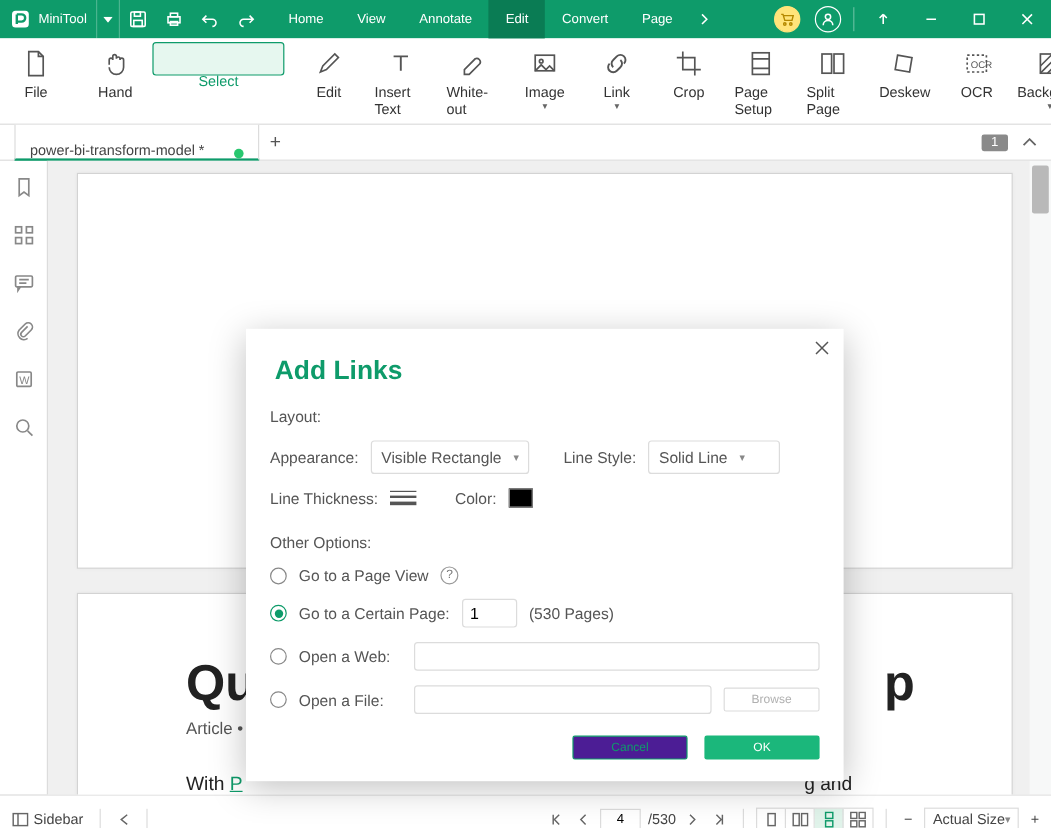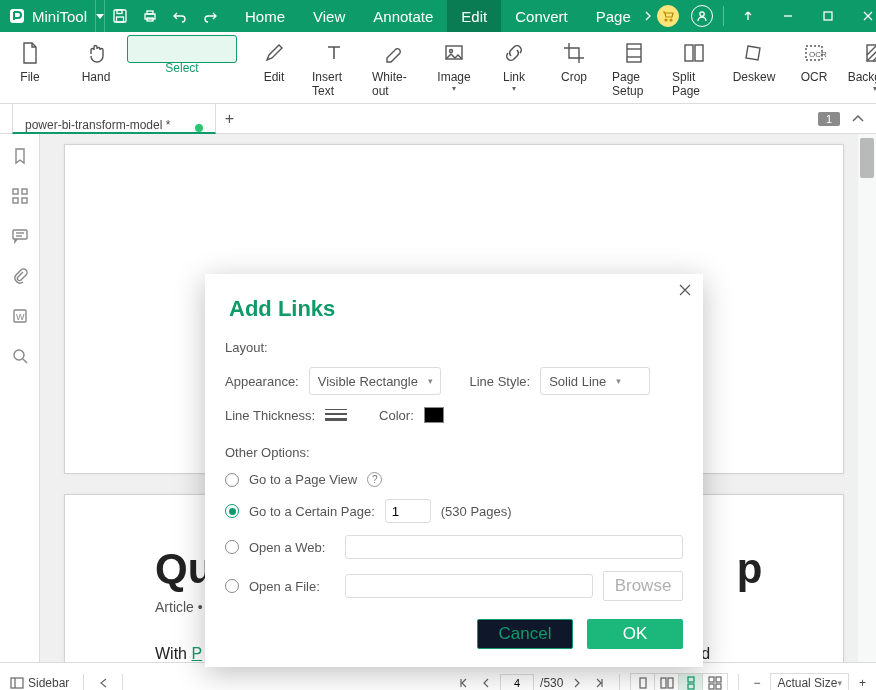--- a/index.html
+++ b/index.html
@@ -2,21 +2,21 @@
 <html><head>
 <meta charset="utf-8">
 <style>
 :root{ --accent:#0e9b6a; --accent-dark:#0a7c54; --border:#dcdcdc; --panel:#ffffff;
        --light:#f7f8f8; --text:#222; --green-mid:#08a46c; --sel-bg:#e6f7ef; }
 *{box-sizing:border-box;font-family:"Segoe UI",Arial,sans-serif;}
 html,body{margin:0;padding:0;width:876px;height:690px;overflow:hidden;background:var(--panel);color:var(--text);}
 svg{display:block;}
 
 
-.titlebar{height:32px;background:var(--accent);display:flex;align-items:center;color:#fff;font-size:15px;}
+.titlebar{height:32px;background:var(--accent);display:flex;align-items:center;color:#fff;font-size:11px;}
 .titlebar .logo{display:flex;align-items:center;gap:6px;padding:0 8px;}
 .titlebar .drop{width:20px;height:32px;display:flex;align-items:center;justify-content:center;border-left:1px solid rgba(255,255,255,.25);border-right:1px solid rgba(255,255,255,.25);}
 .qat{display:flex;align-items:center;}
 .qat .qbtn{width:30px;height:32px;display:flex;align-items:center;justify-content:center;cursor:pointer;}
 .tabs{display:flex;align-items:stretch;margin-left:6px;}
 .tab{padding:0 14px;height:32px;display:flex;align-items:center;cursor:pointer;position:relative;}
 .tab.active{background:var(--accent-dark);}
 .tabs-more{width:24px;display:flex;align-items:center;justify-content:center;cursor:pointer;}
 .title-right{margin-left:auto;display:flex;align-items:center;}
 .circle-btn{width:22px;height:22px;border:1.5px solid #fff;border-radius:50%;margin:0 6px;display:flex;align-items:center;justify-content:center;}
@@ -73,22 +73,22 @@
 .sel{border:1px solid var(--border);height:24px;display:flex;align-items:center;padding:13px 8px;gap:10px;border-radius:3px;min-width:110px;justify-content:flex-start;cursor:pointer;}
 .swatch{width:20px;height:16px;background:#000;border:1px solid #888;cursor:pointer;}
 .thicklines{display:flex;flex-direction:column;gap:3px;cursor:pointer;}
 .thicklines span{display:block;width:22px;background:#555;}
 .radio{width:14px;height:14px;border:1.5px solid #888;border-radius:50%;display:inline-flex;align-items:center;justify-content:center;cursor:pointer;}
 .radio.on{border-color:var(--accent);}
 .radio.on::after{content:"";width:7px;height:7px;border-radius:50%;background:var(--accent);}
 .txt{border:1px solid var(--border);height:24px;border-radius:3px;padding:0 6px;background:#fff;}
 .help{width:15px;height:15px;border:1px solid #999;border-radius:50%;display:inline-flex;align-items:center;justify-content:center;font-size:10px;color:#777;}
 .btnrow{display:flex;justify-content:flex-end;gap:14px;margin-top:18px;}
-.btn{width:96px;height:30px;display:flex;align-items:center;justify-content:center;border-radius:2px;cursor:pointer;font-size:17px;}
-.btn.cancel{border:1px solid var(--accent);color:var(--accent);background:#0f172a;}
+.btn{width:96px;height:20px;display:flex;align-items:center;justify-content:center;border-radius:2px;cursor:pointer;font-size:10px;}
+.btn.cancel{border:1px solid var(--accent);color:var(--accent);background:#4c1d95;}
 .btn.ok{background:#1bb77b;color:#fff;}
 .btn.browse{border:1px solid var(--border);color:#b0b0b0;background:#fff;width:80px;}
 </style>
 </head>
 <body>
 
 <div class="titlebar">
   <div class="logo">
     <svg width="18" height="18" viewBox="0 0 18 18">
         <rect x="2" y="2" width="14" height="14" rx="3" fill="#fff"></rect>

